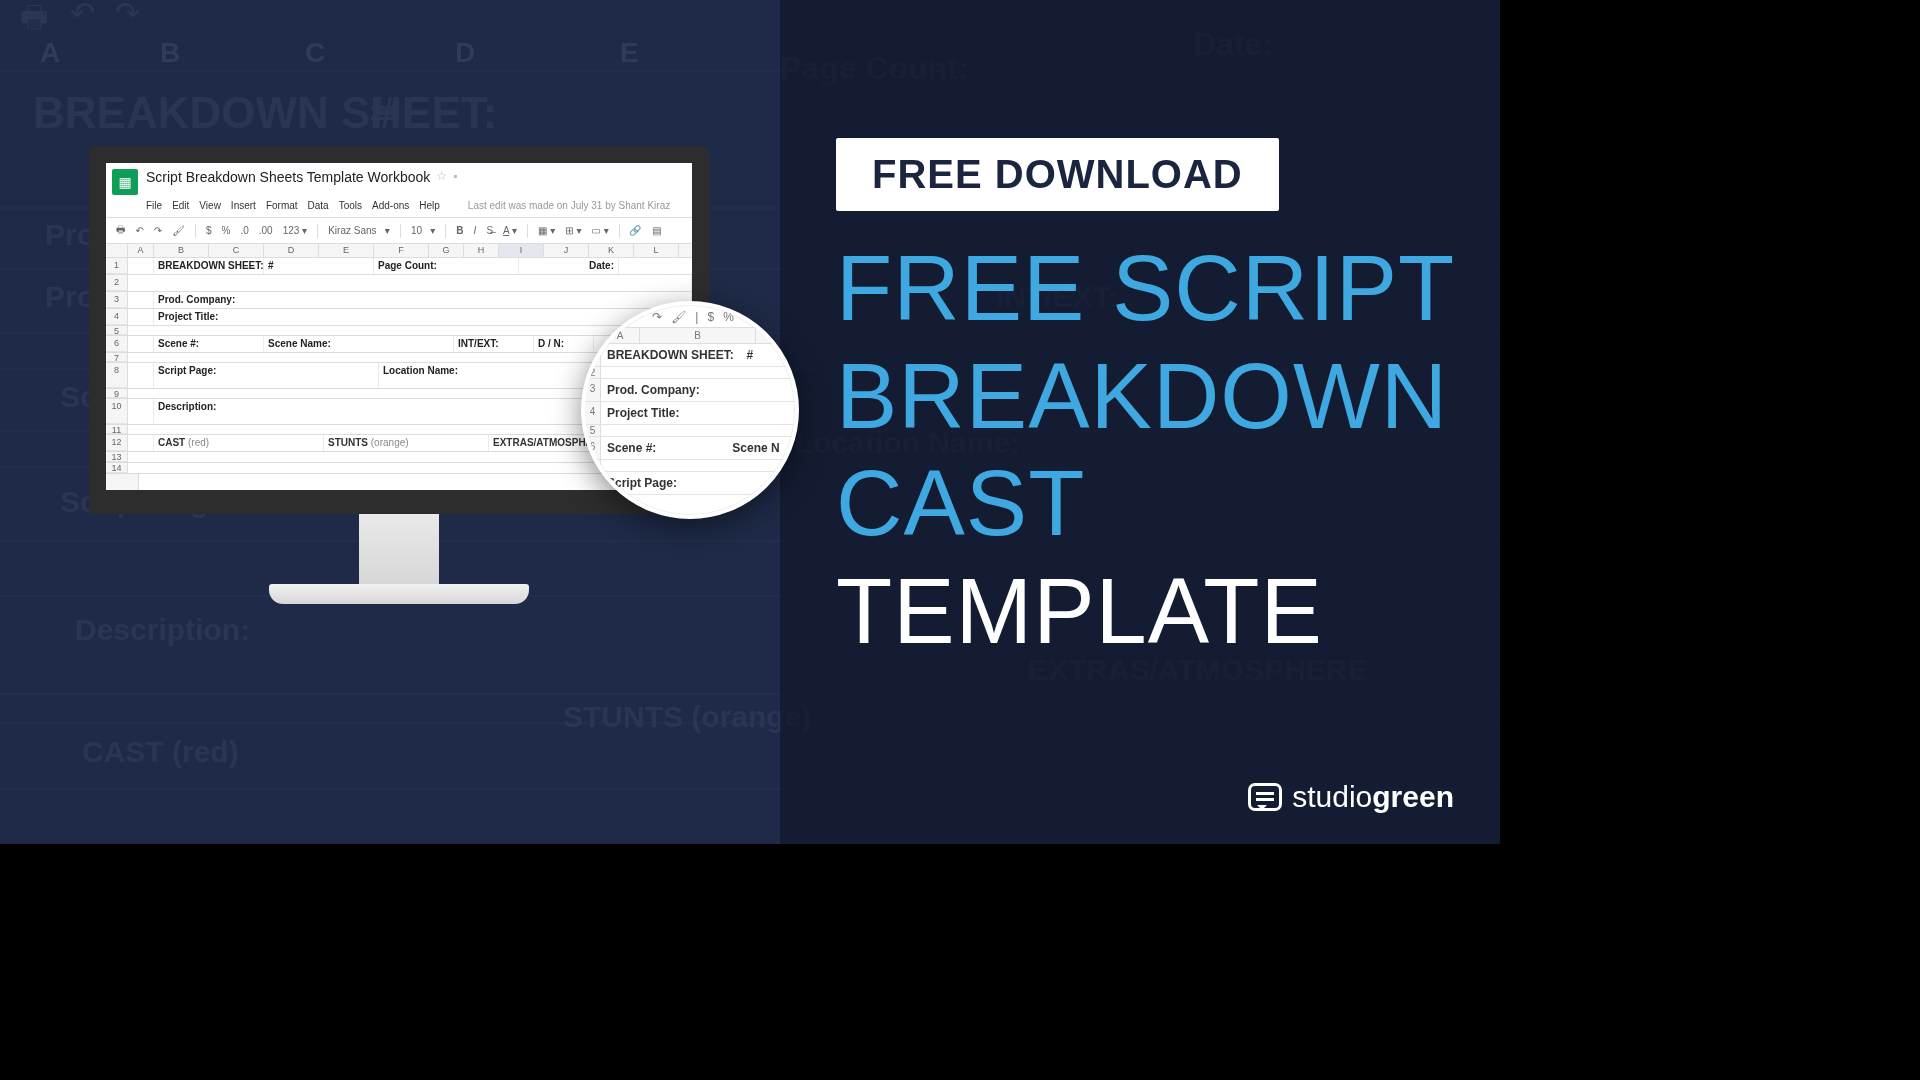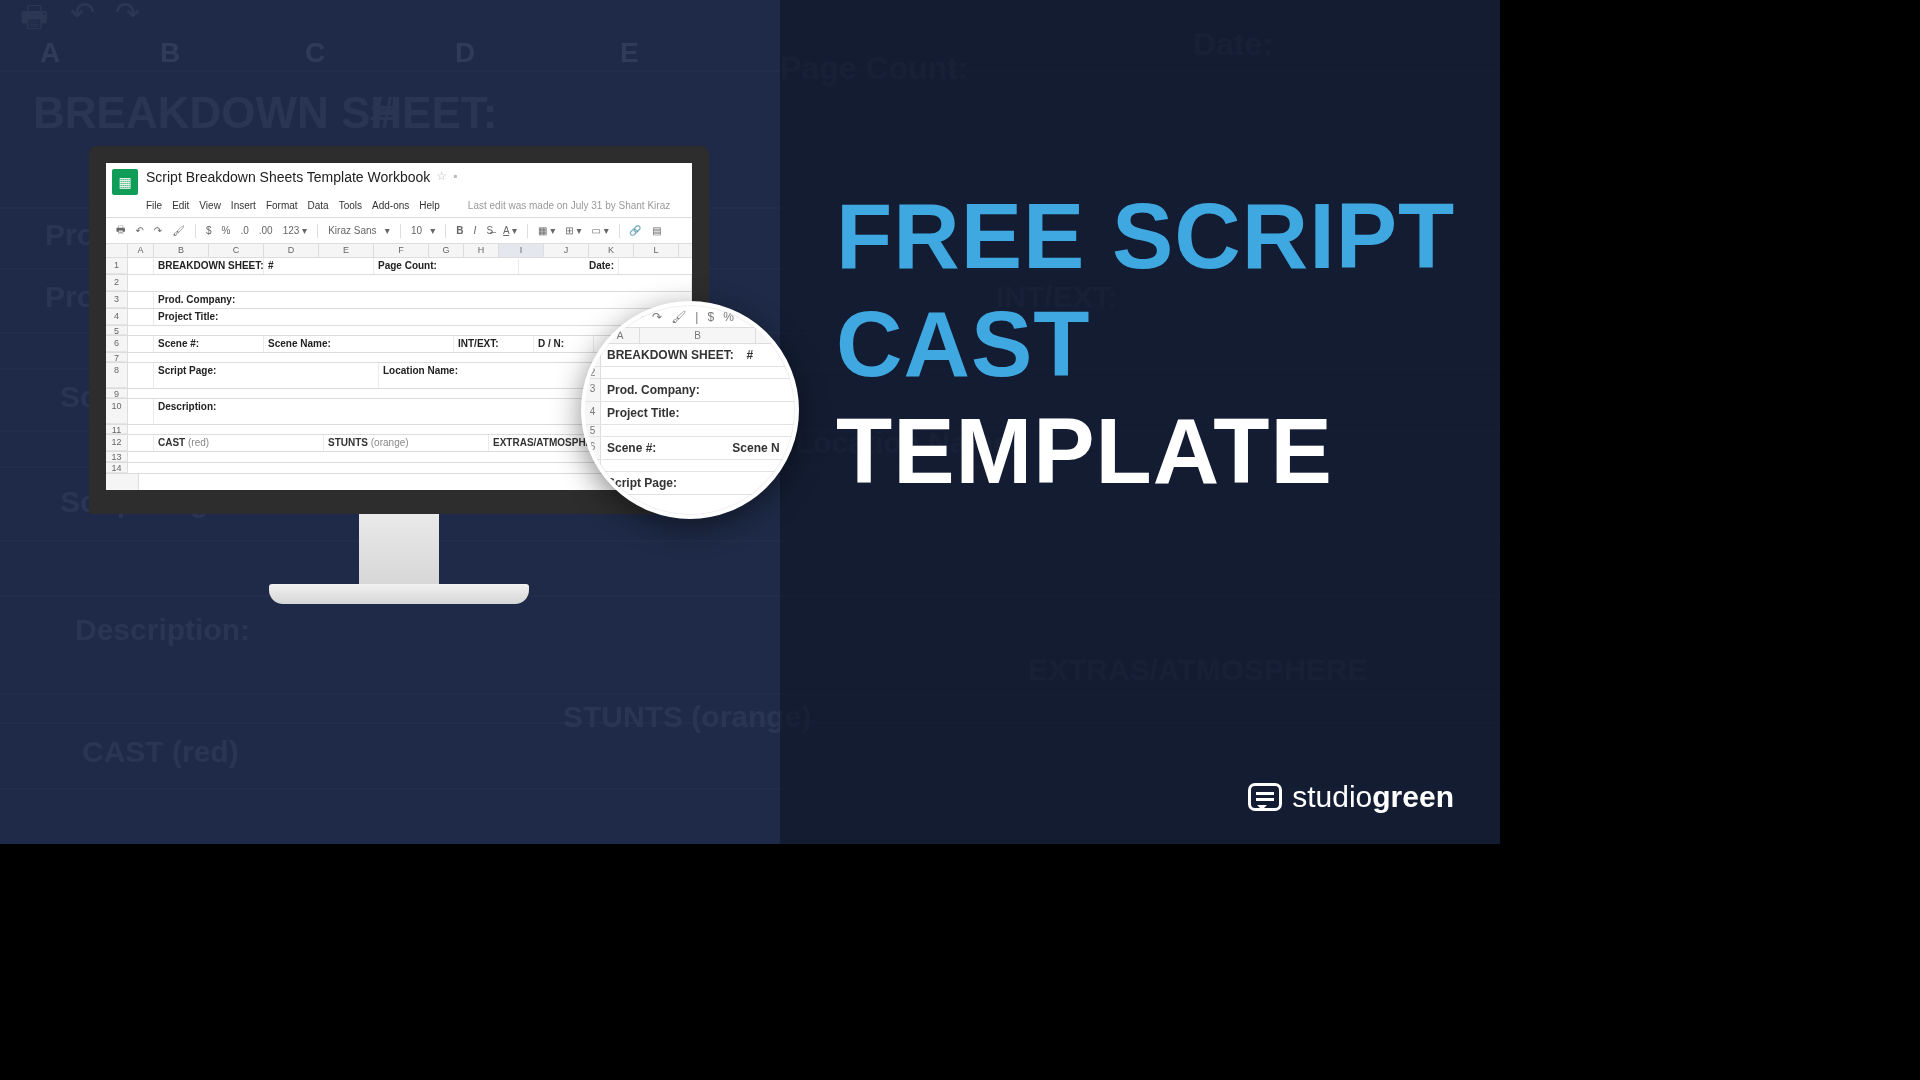--- a/index.html
+++ b/index.html
@@ -47,21 +47,21 @@
   .mag .mcols { display:flex; border-top:1px solid #ddd; border-bottom:1px solid #ddd; background:#f6f6f6; font-size:10px; color:#777; }
   .mag .mcols div { flex:1; text-align:center; padding:2px 0; border-right:1px solid #ddd; }
   .mag .mrow { display:flex; border-bottom:1px solid #e2e2e2; }
   .mag .mrn { width:16px; background:#f6f6f6; border-right:1px solid #ddd; text-align:center; font-size:10px; color:#777; padding:4px 0; }
   .mag .mc { flex:1; padding:4px 6px; font-weight:700; font-size:12px; white-space:nowrap; }
   .mag .mrow.sp .mc { font-weight:400; }
 
   
   .rt { position:absolute; left:836px; top:138px; width:620px; }
   .badge { background:#fff; color:#1b2540; display:inline-block; padding:14px 36px; font-weight:800; font-size:40px; letter-spacing:1px; border-radius:2px; }
-  .title { margin-top:45px; font-weight:700; line-height:1.17; letter-spacing:1px; }
+  .title { margin-top:24px; font-weight:400; line-height:1.17; letter-spacing:1px; }
   .title span.blue { color:#3fa8e0; display:block; font-size:92px; }
   .title span.white { color:#fff; display:block; font-size:92px; }
 
   
   .logo { position:absolute; right:46px; bottom:30px; display:flex; align-items:center; gap:10px; color:#fff; font-size:30px; }
   .logo .bubble { width:34px; height:28px; border:3px solid #fff; border-radius:7px; position:relative; }
   .logo .bubble:after { content:""; position:absolute; bottom:-7px; left:6px; width:0; height:0; border:5px solid transparent; border-top-color:#fff; }
   .logo .bubble:before { content:""; position:absolute; left:5px; right:5px; top:6px; height:3px; background:#fff; box-shadow:0 6px 0 #fff; }
   .logo b { font-weight:400; }
   .logo strong { font-weight:700; }
@@ -309,22 +309,24 @@
         <div class="mrn" style="padding:0">7</div>
         <div class="mc"></div>
       </div>
     <div class="mrow">
         <div class="mrn"></div>
         <div class="mc">Script Page:</div>
       </div>
   </div>
 
   <div class="rt">
+    <div class="badge">FREE DOWNLOAD</div>
     <div class="title">
       <span class="blue">FREE SCRIPT</span>
+      <span class="blue">BREAKDOWN</span>
       <span class="blue">CAST</span>
       <span class="white">TEMPLATE</span>
     </div>
   </div>
 
   <div class="logo">
     <div class="bubble"></div>
     <span><b>studio</b><strong>green</strong></span>
   </div>
 

